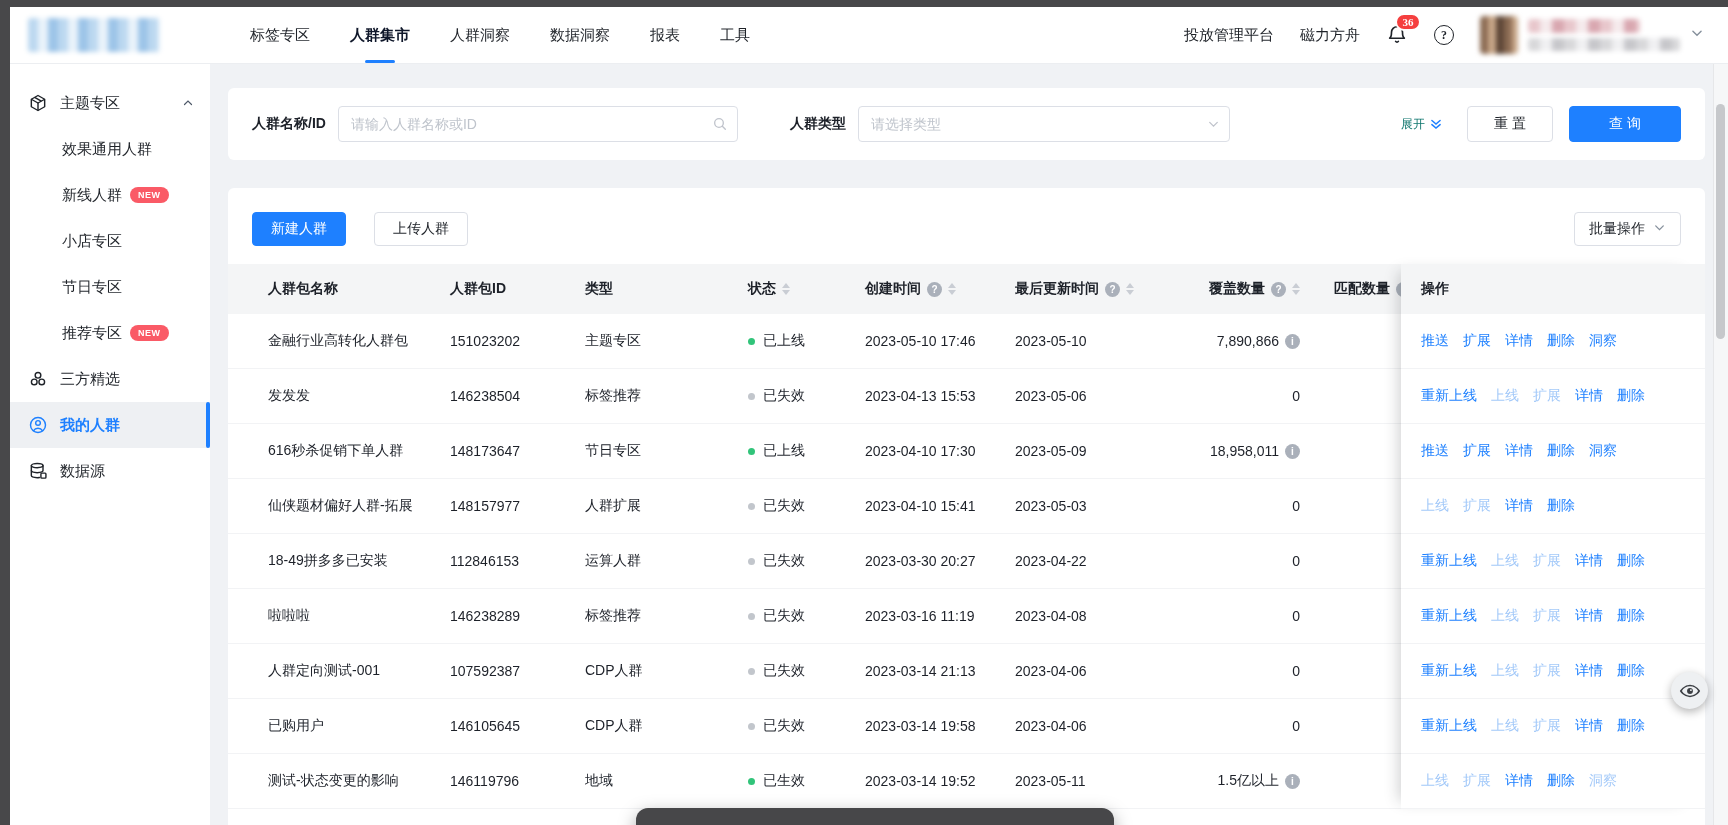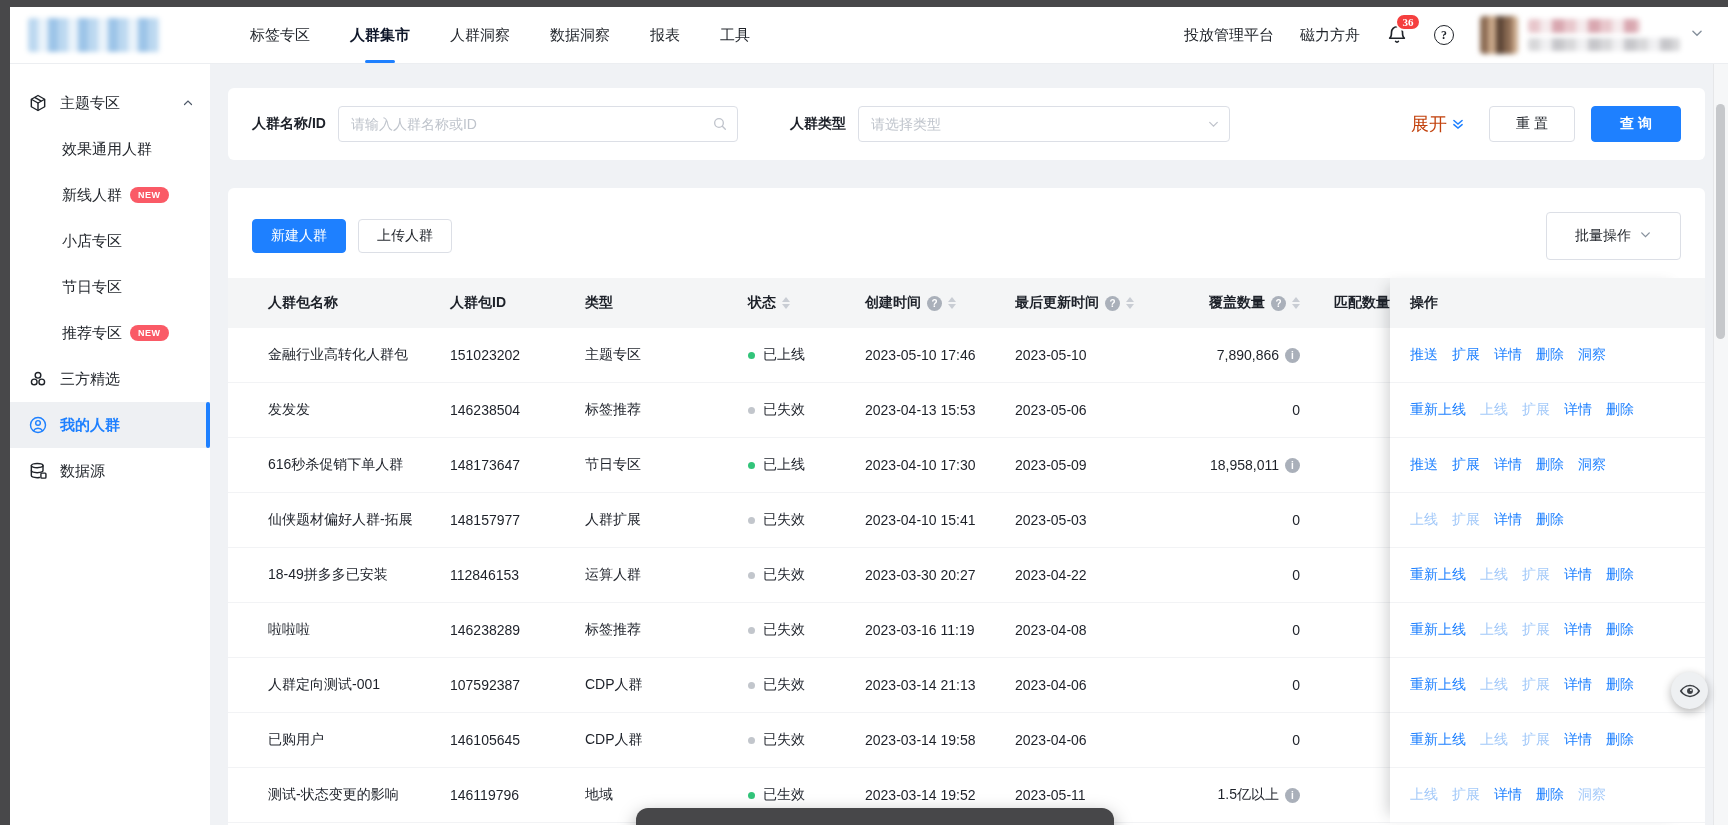--- a/index.html
+++ b/index.html
@@ -69,34 +69,34 @@
   .input-wrap { position:relative; width:400px; }
   .input-wrap input { width:100%; height:36px; border:1px solid #dcdfe6; border-radius:4px;
                  padding:0 34px 0 12px; font-size:14px; color:#1d2129; outline:none;
                  font-family:inherit; background:#fff; }
   .input-wrap input::placeholder { color:#bfc4cc; }
   .input-icon { position:absolute; right:10px; top:50%; transform:translateY(-50%);
                  color:#c0c4cc; display:flex; }
   .sel-wrap { width:372px; }
   .f-label2 { margin-left:52px; }
   .filter-right { margin-left:auto; display:flex; align-items:center; }
-  .expand-link { color:#c2410c; font-size:18px; display:flex; align-items:center; gap:4px; cursor:pointer; }
+  .expand-link { color:#0f766e; font-size:12px; display:flex; align-items:center; gap:4px; cursor:pointer; }
   .btn { height:36px; border-radius:4px; font-size:14px; display:inline-flex; align-items:center;
          justify-content:center; cursor:pointer; font-family:inherit; }
   .btn-default { background:#fff; border:1px solid #dcdfe6; color:#1f2329; }
   .btn-primary { background:#1e80ff; border:1px solid #1e80ff; color:#fff; }
   .btn-reset { width:86px; margin-left:24px; }
-  .btn-query { width:90px; margin-left:16px;font-weight:bold; }
+  .btn-query { width:112px; margin-left:16px; }
 
   
   .table-card { background:#fff; border-radius:6px; padding-top:24px; height:700px; position:relative; }
   .card-toolbar { padding:0 24px; display:flex; align-items:center; margin-bottom:18px; }
   .btn-create { height:34px; padding:0 18px; }
-  .btn-upload { height:34px; padding:0 18px; margin-left:12px; }
-  .btn-batch { height:48px; padding:0 28px; margin-left:auto; gap:8px; color:#1f2329;text-align:center; }
+  .btn-upload { height:34px; padding:0 18px; margin-left:28px; }
+  .btn-batch { height:34px; padding:0 14px; margin-left:auto; gap:8px; color:#1f2329;text-align:center; }
   .btn-batch .chev { color:#86909c; }
 
   .table-wrap { position:relative; }
   .thead,.trow { display:flex; align-items:center; padding:0 24px 0 40px; }
   .thead { height:50px; background:#f4f5f6; font-weight:700; font-size:14px; color:#1d2129; }
   .trow { height:55px; border-bottom:1px solid #f2f3f5; font-size:14px; color:#1d2129; }
   .c1{width:182px;} .c2{width:135px;} .c3{width:163px;} .c4{width:117px;}
   .c5{width:150px;} .c6{width:172px;}
   .c7{width:113px; display:flex; justify-content:flex-end; align-items:center; gap:6px; text-align:right;}
   .c8{flex:1; padding-left:34px;}
@@ -104,21 +104,21 @@
   .th.c7 { justify-content:flex-end; }
   .dot { width:7px; height:7px; border-radius:50%; display:inline-block; margin-right:8px; flex:none; }
   .cell-status { display:flex; align-items:center; }
   .icon-help,.icon-info { width:15px; height:15px; border-radius:50%; background:#aab0ba; color:#fff;
        font-size:10px; font-weight:700; display:inline-flex; align-items:center; justify-content:center; flex:none; }
   .sorter { display:inline-flex; flex-direction:column; gap:2px; }
   .sorter i { width:0; height:0; border-left:4px solid transparent; border-right:4px solid transparent; display:block; }
   .sorter .up { border-bottom:5px solid #c9cdd4; }
   .sorter .dn { border-top:5px solid #c9cdd4; }
 
-  .fixed-col { position:absolute; top:0; right:17px; width:298px; height:100%; background:#fff;
+  .fixed-col { position:absolute; top:0; right:6px; width:298px; height:100%; background:#fff;
        box-shadow:-10px 0 14px -8px rgba(31,35,41,.22);margin-left:41px; }
   .fhead { height:50px; background:#f4f5f6; display:flex; align-items:center; padding-left:20px;
        font-weight:700; font-size:14px; }
   .frow { height:55px; display:flex; align-items:center; padding-left:20px; gap:14px;
        border-bottom:1px solid #f2f3f5; }
   .act { color:#1e80ff; font-weight:500; cursor:pointer; white-space:nowrap; }
   .act.disabled { color:#a3c9f9; cursor:default; }
 
   
   .scrollbar { position:absolute; top:57px; right:0; bottom:0; width:15px; background:#f6f7f8;

